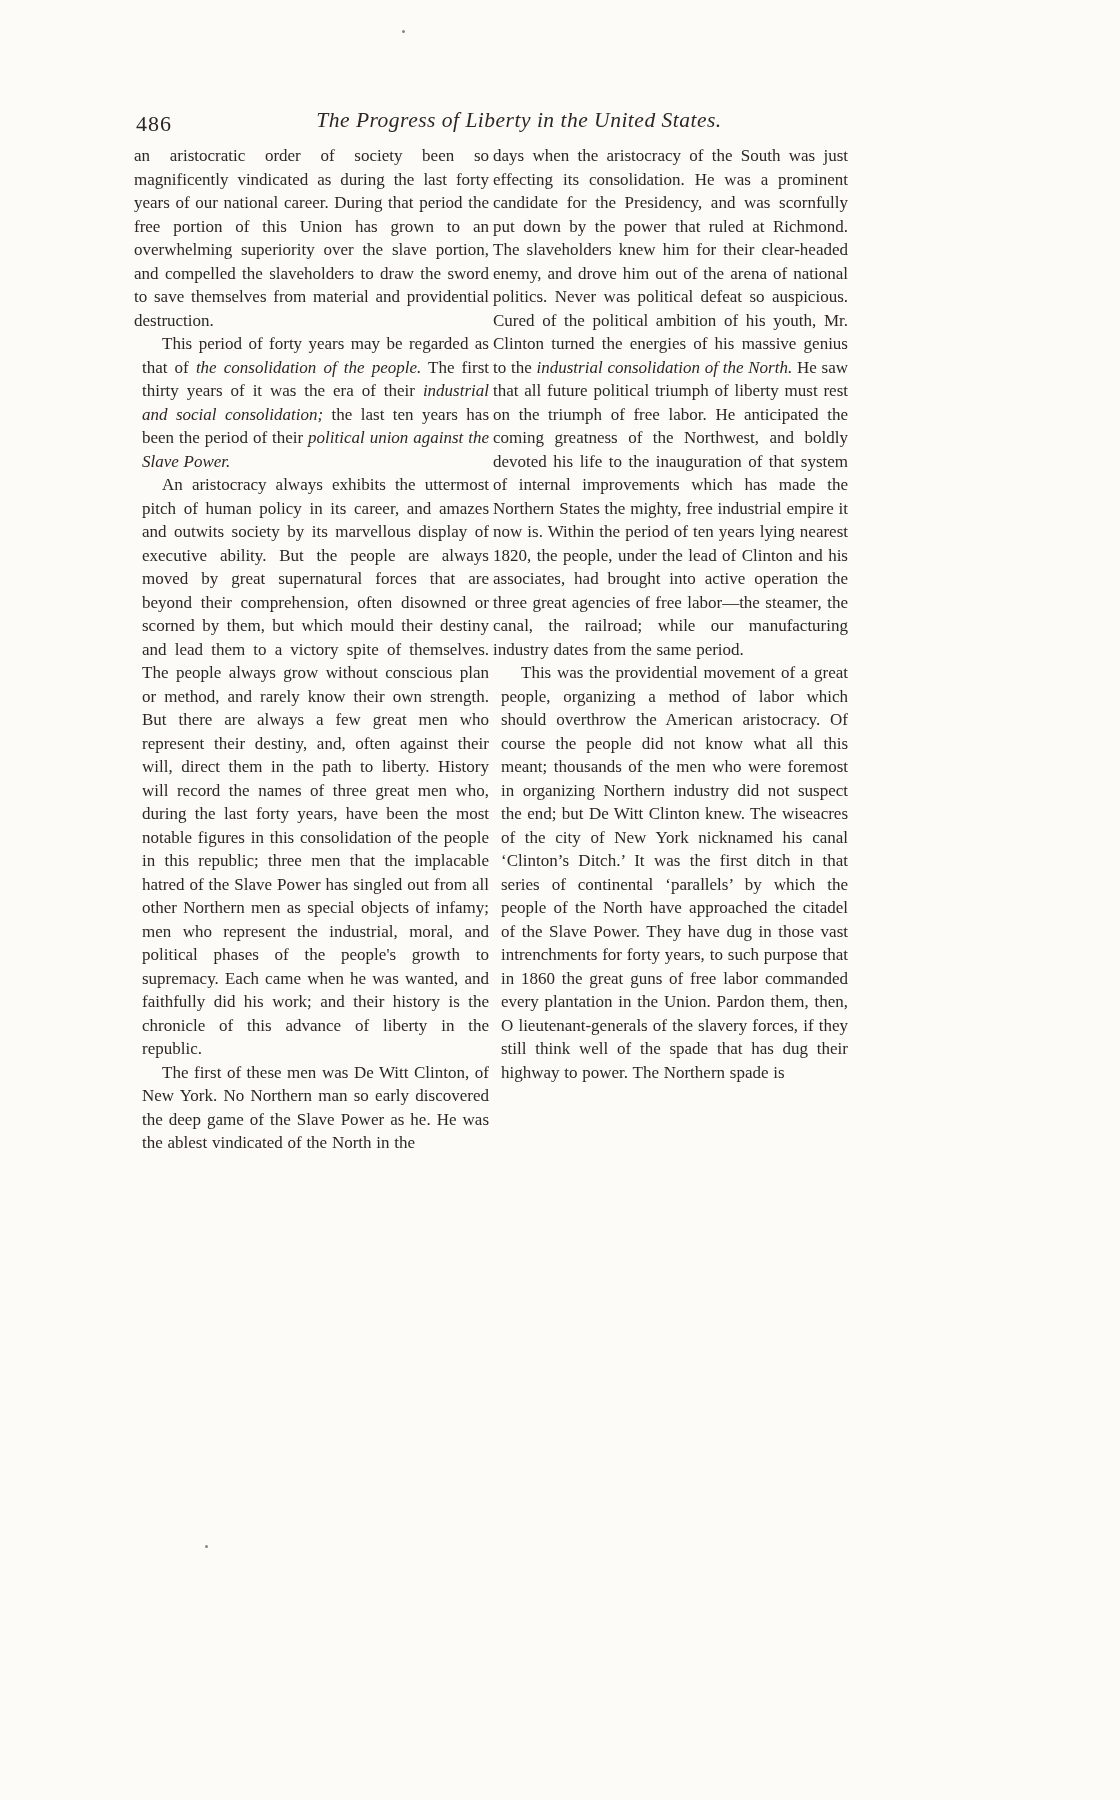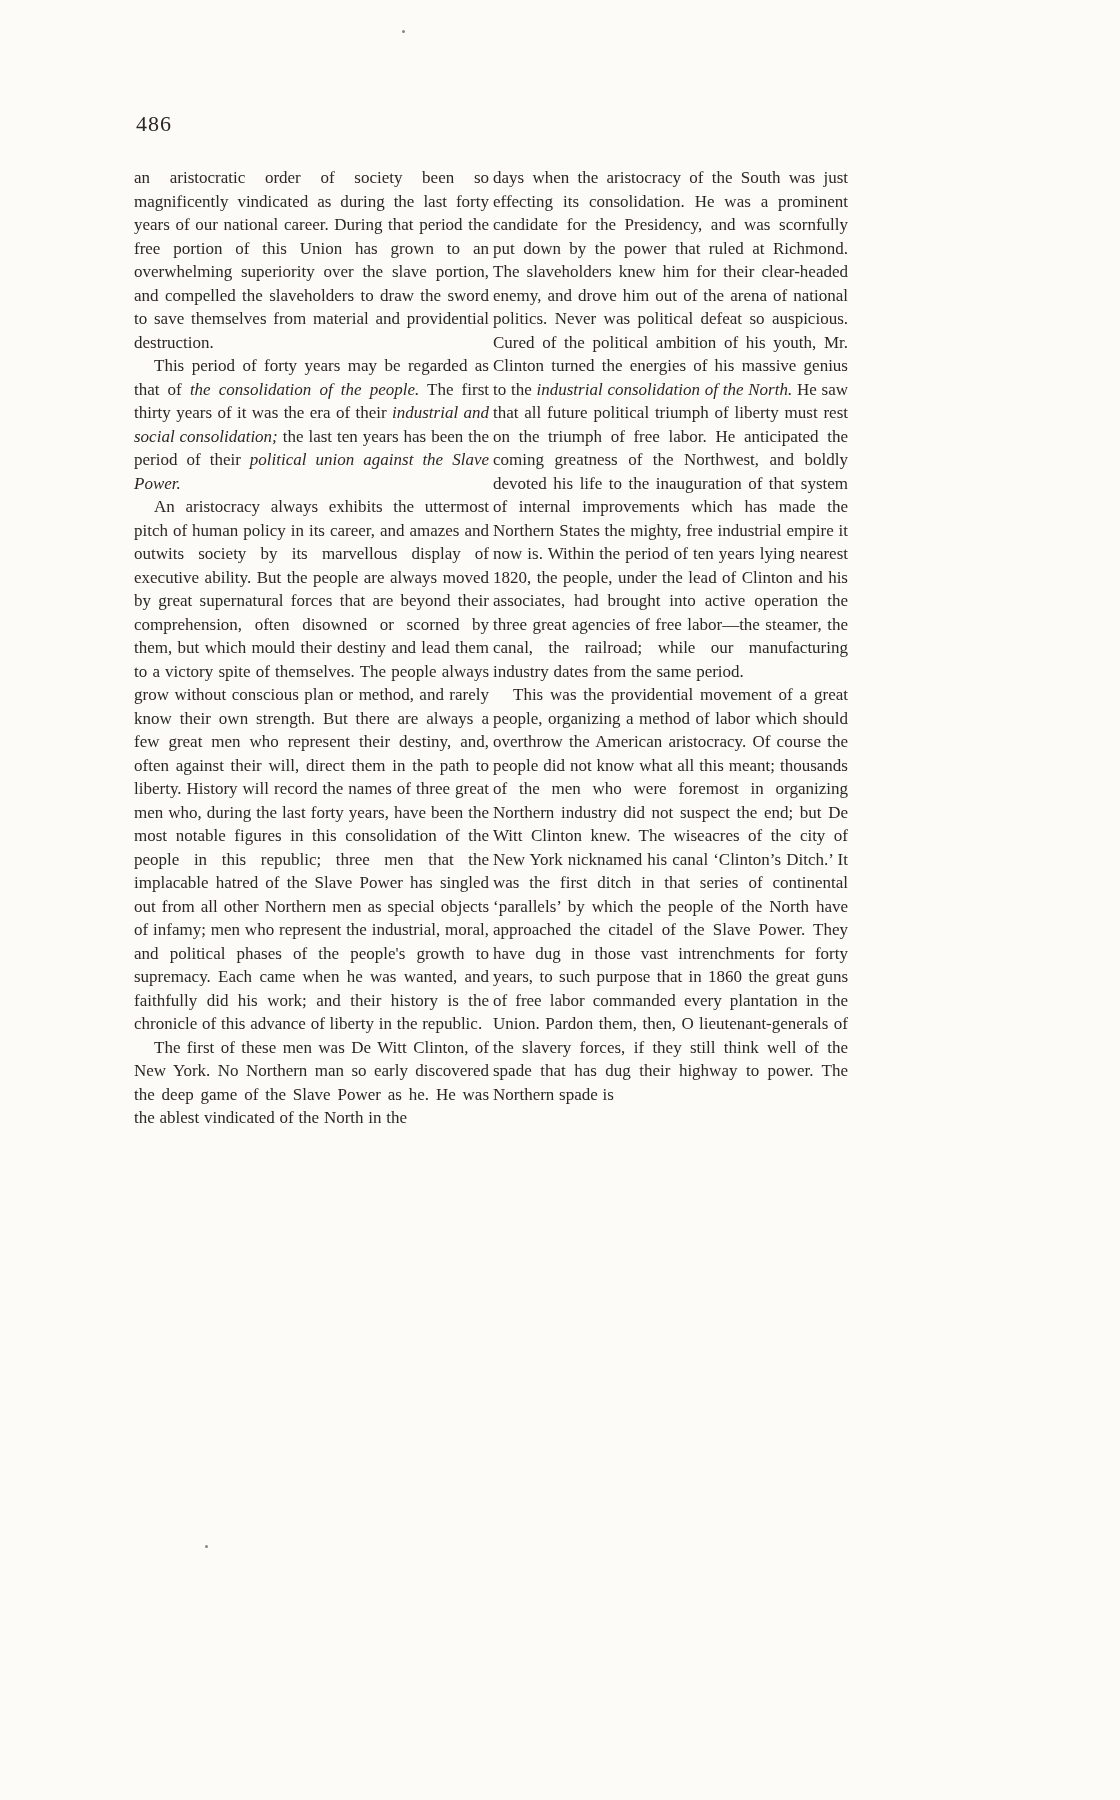--- a/index.html
+++ b/index.html
@@ -22,21 +22,20 @@
   }
   .content {
     position: absolute;
     left: 134px;
     top: 108px;
     width: 730px;
   }
   .header {
     position: relative;
     height: 36px;
-    margin-bottom: 22px;
   }
   .page-number {
     position: absolute;
     left: 2px;
     top: 3px;
     font-size: 22px;
     letter-spacing: 1px;
   }
   .running-title {
     display: block;
@@ -58,20 +57,21 @@
     line-height: 23.5px;
     hyphens: auto;
     -webkit-hyphens: auto;
     word-spacing: 0.5px;
   }
   .para {
     margin: 0;
   }
   .para.indent {
     text-indent: 20px;
+    margin-left: 8px;
   }
   .column em {
     font-style: italic;
   }
   .artifact {
     position: absolute;
     background: #8a867e;
     border-radius: 50%;
   }
   .artifact.top {
@@ -90,20 +90,21 @@
 </head>
 <body>
 
 <div class="page">
   <span class="artifact top"></span>
   <span class="artifact bottom"></span>
 
   <div class="content">
     <div class="header">
       <span class="page-number">486</span>
+      <span class="running-title">The Progress of Liberty in the United States.</span>
     </div>
 
     <div class="columns">
       <div class="column" id="col-left">
           <p class="para"><span>an aristocratic order of society been so magnificently vindicated as during the last forty years of our national career. During that period the free portion of this Union has grown to an overwhelming superiority over the slave portion, and compelled the slaveholders to draw the sword to save themselves from material and providential destruction.</span></p>
           <p class="para indent"><span>This period of forty years may be regarded as that of </span><em>the consolidation of the people.</em><span> The first thirty years of it was the era of their </span><em>industrial and social consolidation;</em><span> the last ten years has been the period of their </span><em>political union against the Slave Power.</em></p>
           <p class="para indent"><span>An aristocracy always exhibits the uttermost pitch of human policy in its career, and amazes and outwits society by its marvellous display of executive ability. But the people are always moved by great supernatural forces that are beyond their comprehension, often disowned or scorned by them, but which mould their destiny and lead them to a victory spite of themselves. The people always grow without conscious plan or method, and rarely know their own strength. But there are always a few great men who represent their destiny, and, often against their will, direct them in the path to liberty. History will record the names of three great men who, during the last forty years, have been the most notable figures in this consolidation of the people in this republic; three men that the implacable hatred of the Slave Power has singled out from all other Northern men as special objects of infamy; men who represent the industrial, moral, and political phases of the people's growth to supremacy. Each came when he was wanted, and faithfully did his work; and their history is the chronicle of this advance of liberty in the republic.</span></p>
           <p class="para indent"><span>The first of these men was De Witt Clinton, of New York. No Northern man so early discovered the deep game of the Slave Power as he. He was the ablest vindicated of the North in the</span></p>
         </div>
       <div class="column" id="col-right">

